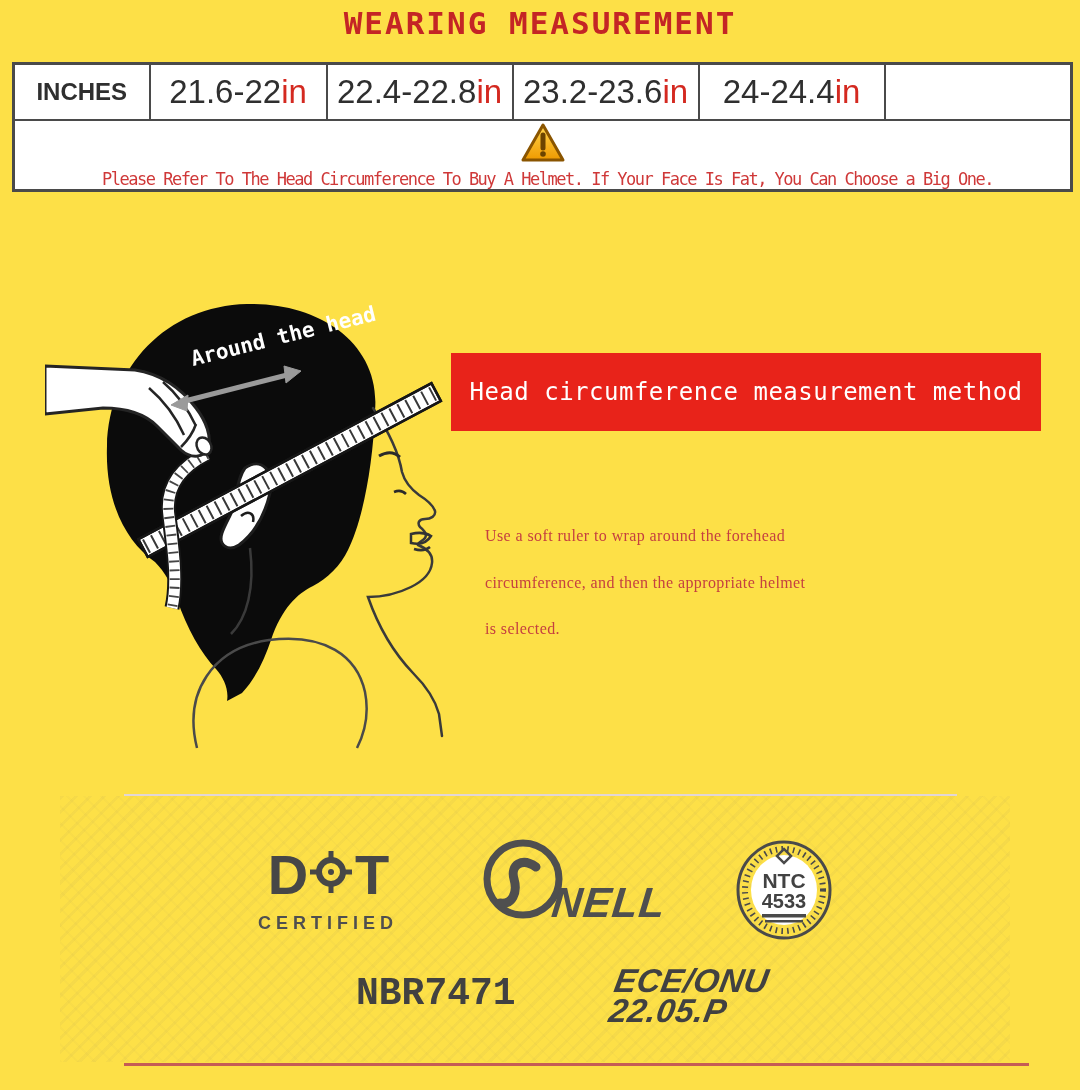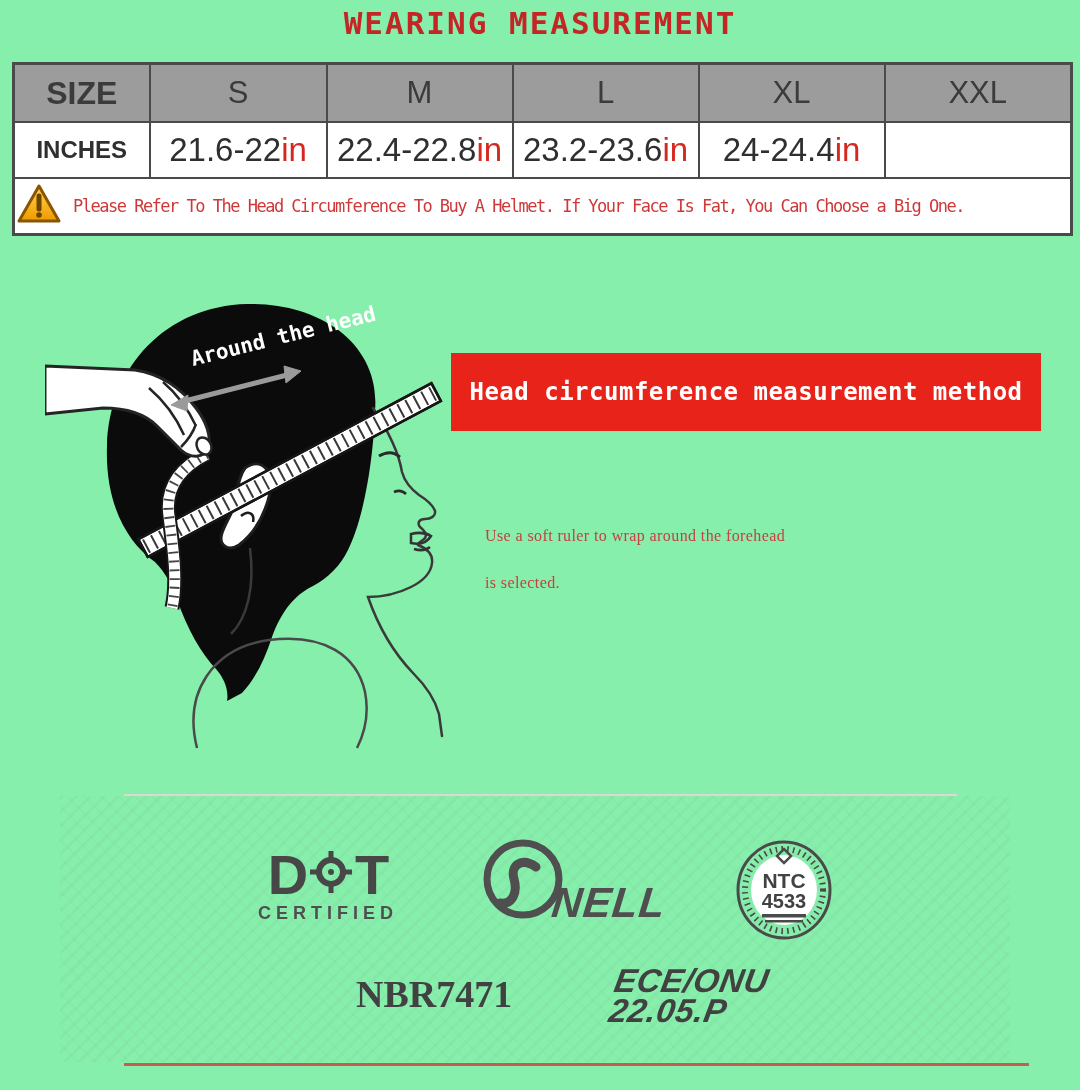--- a/index.html
+++ b/index.html
@@ -8,77 +8,77 @@
     --title-red:#c42525;
     --banner-red:#e8231a;
     --body-red:#c54040;
     --unit-red:#d42920;
     --num-dark:#2f2f2f;
     --border-gray:#4a4a4a;
     --header-bg:#9c9c9c;
     --logo-gray:#474747;
   }
   html,body{margin:0;padding:0;background:#fff;}
-  #canvas{position:relative;width:1080px;height:1090px;background:#86efac;overflow:hidden;font-family:var(--sans);}
+  #canvas{position:relative;width:1080px;height:1090px;background:#fde047;overflow:hidden;font-family:var(--sans);}
 
   
   .page-title{position:absolute;top:5px;left:0;width:100%;text-align:center;
     font-family:var(--mono);font-weight:bold;font-size:31px;letter-spacing:2px;color:var(--title-red);}
 
   
   table.size-table{position:absolute;left:12px;top:62px;width:1058px;border-collapse:collapse;
     border:3px solid var(--border-gray);table-layout:fixed;background:#fff;}
   table.size-table td,table.size-table th{border:2px solid var(--border-gray);text-align:center;vertical-align:middle;padding:0;}
   tr.head-row th{height:56px;background:var(--header-bg);color:#3b3b3b;font-size:31px;font-weight:normal;font-family:var(--sans);}
   tr.head-row th.size-h{font-weight:bold;font-size:32px;}
   tr.cm-row td{height:56px;font-size:37px;color:var(--num-dark);}
   tr.in-row td{height:54px;font-size:33px;color:var(--num-dark);}
   td.row-label{color:#d8281e;font-weight:bold;}
   tr.cm-row td.row-label{font-size:29px;}
   tr.in-row td.row-label{font-size:24px;}
   .unit{color:var(--unit-red);}
   tr.warn-row td{height:54px;}
-  .warn-wrap{display:flex;align-items:center;justify-content:flex-start;}
+  .warn-wrap{display:flex;align-items:center;justify-content:flex-start;flex-direction:column;}
   .warn-text{font-family:var(--mono);font-size:17px;letter-spacing:-1.5px;color:#cf3838;margin-left:10px;white-space:nowrap;}
 
   
   .illustration{position:absolute;left:45px;top:296px;width:412px;height:468px;}
 
   
   .method-banner{position:absolute;left:451px;top:353px;width:590px;height:78px;background:var(--banner-red);
-    color:#ffffff;font-family:var(--mono);font-weight:bold;font-size:24px;line-height:78px;text-align:center;
+    color:#ffffff;font-family:var(--mono);font-weight:normal;font-size:24px;line-height:78px;text-align:center;
     letter-spacing:0.5px;white-space:nowrap;}
 
   
   .method-text{position:absolute;left:485px;top:513px;width:575px;}
   .method-line{font-family:Liberation Serif, serif;font-size:16px;letter-spacing:0.4px;color:var(--body-red);
     height:46.5px;line-height:46.5px;white-space:nowrap;}
 
   
   .certs{position:absolute;left:0;top:780px;width:1080px;height:300px;}
   .certs-texture{position:absolute;left:60px;top:16px;width:950px;height:266px;
     background:
       repeating-linear-gradient(135deg, rgba(120,110,100,0.055) 0 3px, rgba(0,0,0,0) 3px 10px),
       repeating-linear-gradient(45deg, rgba(120,110,100,0.03) 0 2px, rgba(0,0,0,0) 2px 12px);}
   .divider-top{position:absolute;left:124px;top:14px;width:833px;height:2px;background:#e2d6d4;}
   .divider-bottom{position:absolute;left:124px;top:283px;width:905px;height:3px;background:#c55c55;}
 
   .dot-logo{position:absolute;left:238px;top:70px;width:180px;text-align:center;color:var(--logo-gray);}
   .dot-acronym{font-family:var(--sans);font-weight:bold;font-size:56px;line-height:50px;letter-spacing:-1px;
     display:flex;align-items:center;justify-content:center;}
   .dot-target{margin:0 2px;}
-  .dot-sub{font-family:var(--sans);font-weight:bold;font-size:18px;letter-spacing:5px;margin-top:3px;color:#4f4f4f;}
+  .dot-sub{font-family:var(--sans);font-weight:bold;font-size:18px;letter-spacing:5px;margin-top:13px;color:#4f4f4f;}
 
   .snell-logo{position:absolute;left:478px;top:55px;display:flex;align-items:flex-end;color:#4f4f4f;}
   .snell-word{font-family:var(--sans);font-weight:bold;font-style:italic;font-size:42px;letter-spacing:1px;
     transform:skewX(-6deg);margin-left:-16px;margin-bottom:12px;}
 
   .ntc-logo{position:absolute;left:735px;top:60px;}
 
-  .nbr-logo{position:absolute;left:356px;top:192px;font-family:Liberation Serif, serif;font-weight:bold;font-size:38px;
+  .nbr-logo{position:absolute;left:356px;top:192px;font-family:Liberation Mono, monospace;font-weight:bold;font-size:38px;
     color:#414141;letter-spacing:0px;}
   .ece-logo{position:absolute;left:612px;top:186px;font-family:var(--sans);font-weight:bold;font-style:italic;
     font-size:33px;line-height:30px;color:#414141;transform:skewX(-10deg);letter-spacing:0.5px;}
 </style>
 </head>
 <body>
 
 <div id="canvas">
 
   <div class="page-title">WEARING MEASUREMENT</div>
@@ -86,28 +86,20 @@
   <table class="size-table">
     <colgroup>
       <col style="width:136px">
         <col style="width:177px">
         <col style="width:186px">
       <col style="width:186px">
         <col style="width:186px">
         <col style="width:187px">
     </colgroup>
     <tbody>
-        <tr class="head-row">
-      <th class="size-h">SIZE</th>
-      <th>S</th>
-      <th>M</th>
-      <th>L</th>
-      <th>XL</th>
-      <th>XXL</th>
-    </tr>
     <tr class="in-row">
       <td class="row-label">INCHES</td>
       <td><span>21.6-22</span><span class="unit">in</span></td>
       <td><span>22.4-22.8</span><span class="unit">in</span></td>
       <td><span>23.2-23.6</span><span class="unit">in</span></td>
       <td><span>24-24.4</span><span class="unit">in</span></td>
       <td><span></span><span class="unit"></span></td>
     </tr>
     <tr class="warn-row">
       <td colspan="6">
@@ -212,20 +204,21 @@
         <path d="M126 109 L 143 99 L 142 115 Z"></path>
         <path d="M256 75 L 239 70 L 241 87 Z"></path>
       </g>
     </svg>
   </div>
 
   <div class="method-banner">Head circumference measurement method</div>
 
   <div class="method-text">
     <div class="method-line">Use a soft ruler to wrap around the forehead</div>
+    <div class="method-line">circumference, and then the appropriate helmet</div>
     <div class="method-line">is selected.</div>
   </div>
 
   <div class="certs">
     <div class="certs-texture"></div>
     <div class="divider-top"></div>
 
     <div class="dot-logo">
       <div class="dot-acronym">
         <span>D</span>

